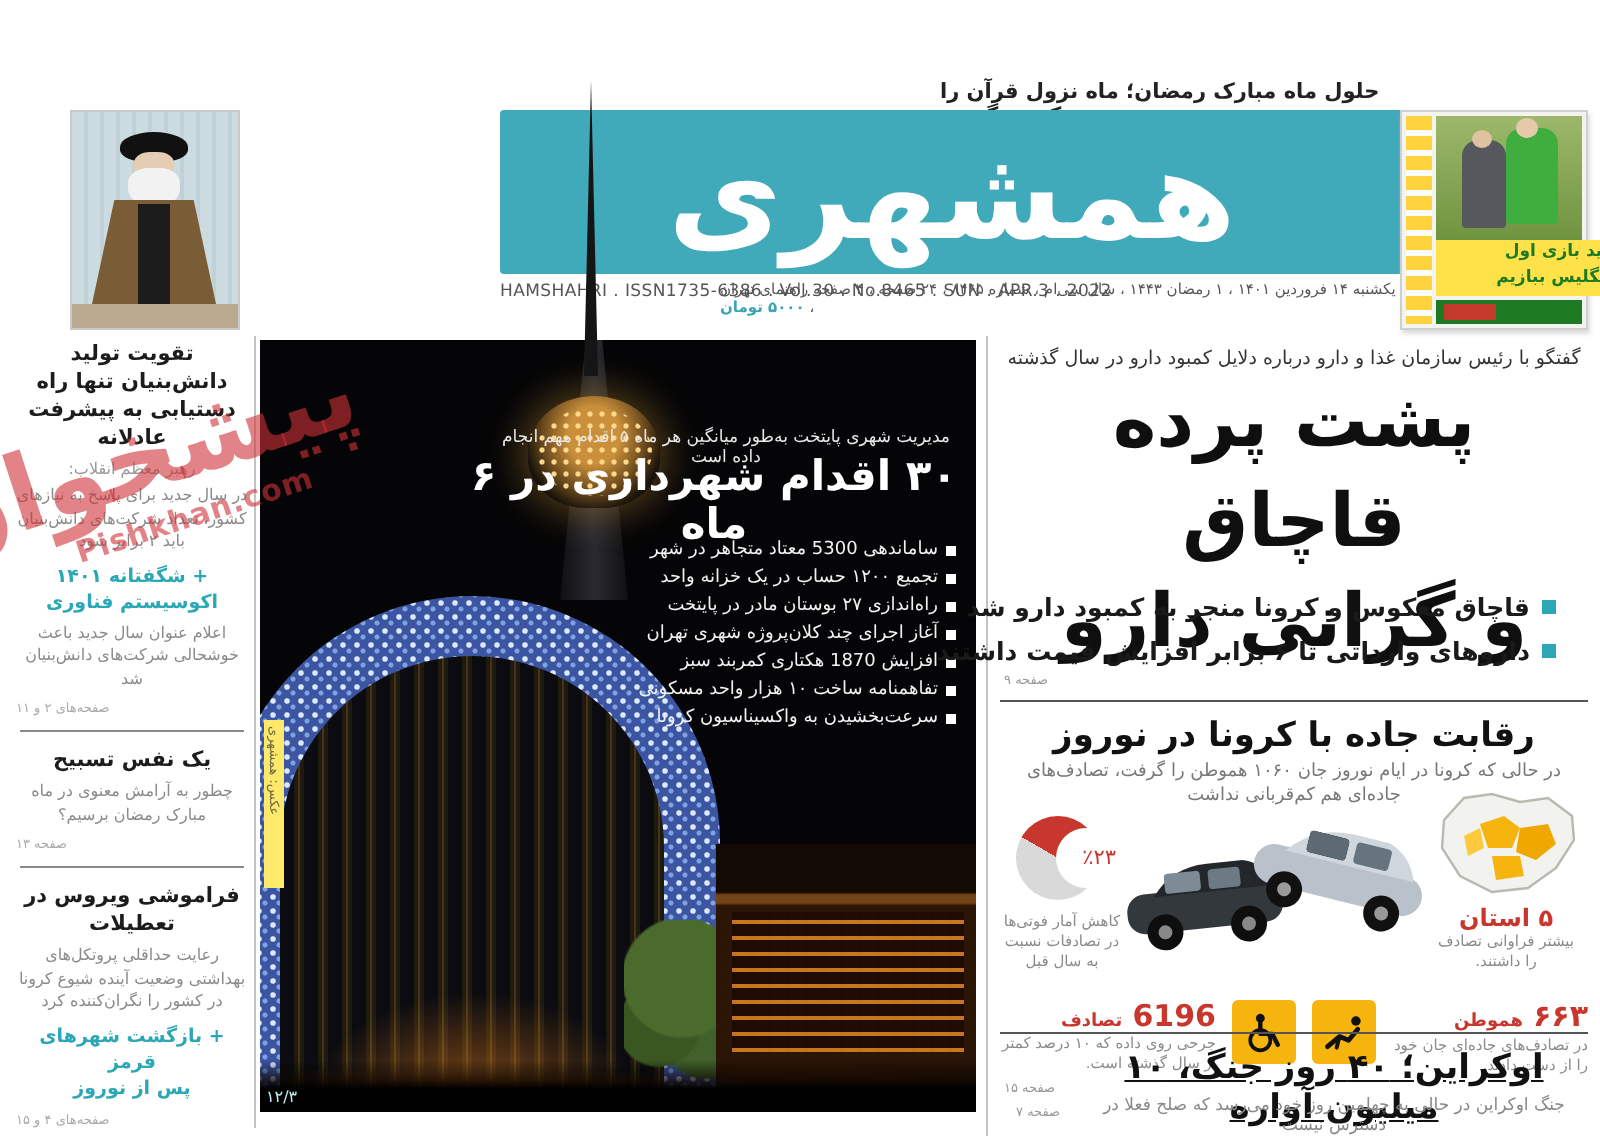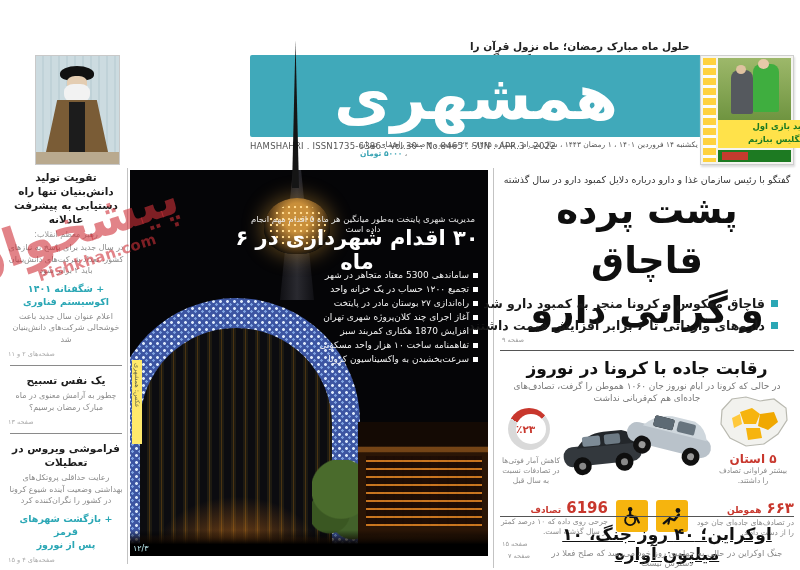--- a/index.html
+++ b/index.html
@@ -117,22 +117,22 @@
   .drug-bullets .sq{width:7px;height:7px;background:#2ba7b5;}
   .drug-bullets .tx{font-size:12.5px;font-weight:bold;color:#1a1a1a;white-space:nowrap;}
   .pageref{font-size:6.5px;color:#999;}
 
   .nrz-title{position:absolute;left:0;top:190px;width:294px;font-size:17px;font-weight:bold;color:#111;
              text-align:center;direction:rtl;}
   .nrz-sub{position:absolute;left:0;top:212px;width:294px;font-size:9px;color:#777;text-align:center;
            direction:rtl;line-height:12px;}
   .donut{position:absolute;left:8px;top:240px;width:42px;height:42px;border-radius:50%;
          background:conic-gradient(from 300deg,#c8372d 0 110deg,#d9d9d9 110deg 360deg);}
-  .donut .in{position:absolute;left:8px;top:6px;width:30px;height:30px;border-radius:50%;background:#fff;
-             text-align:left;line-height:30px;font-size:10.5px;font-weight:bold;color:#c8372d;}
+  .donut .in{position:absolute;left:20px;top:6px;width:30px;height:30px;border-radius:50%;background:#fff;
+             text-align:right;line-height:30px;font-size:10.5px;font-weight:normal;color:#c8372d;}
   .donut-cap{position:absolute;left:0;top:288px;width:62px;font-size:7.5px;color:#8a8a8a;text-align:center;
              direction:rtl;line-height:10px;}
   .cars{position:absolute;left:58px;top:228px;width:156px;height:96px;}
   .map{position:absolute;left:216px;top:226px;width:74px;height:56px;}
   .map-stat{position:absolute;left:216px;top:284px;width:74px;text-align:center;direction:rtl;}
   .map-stat .v{font-size:12px;font-weight:bold;color:#c8372d;}
   .map-stat .c{font-size:7.5px;color:#8a8a8a;line-height:10px;}
   .stat-row{position:absolute;left:0;top:330px;width:294px;height:46px;}
   .icon-box{position:absolute;width:32px;height:32px;background:#f6b40e;border-radius:3px;
             display:flex;align-items:center;justify-content:center;}

